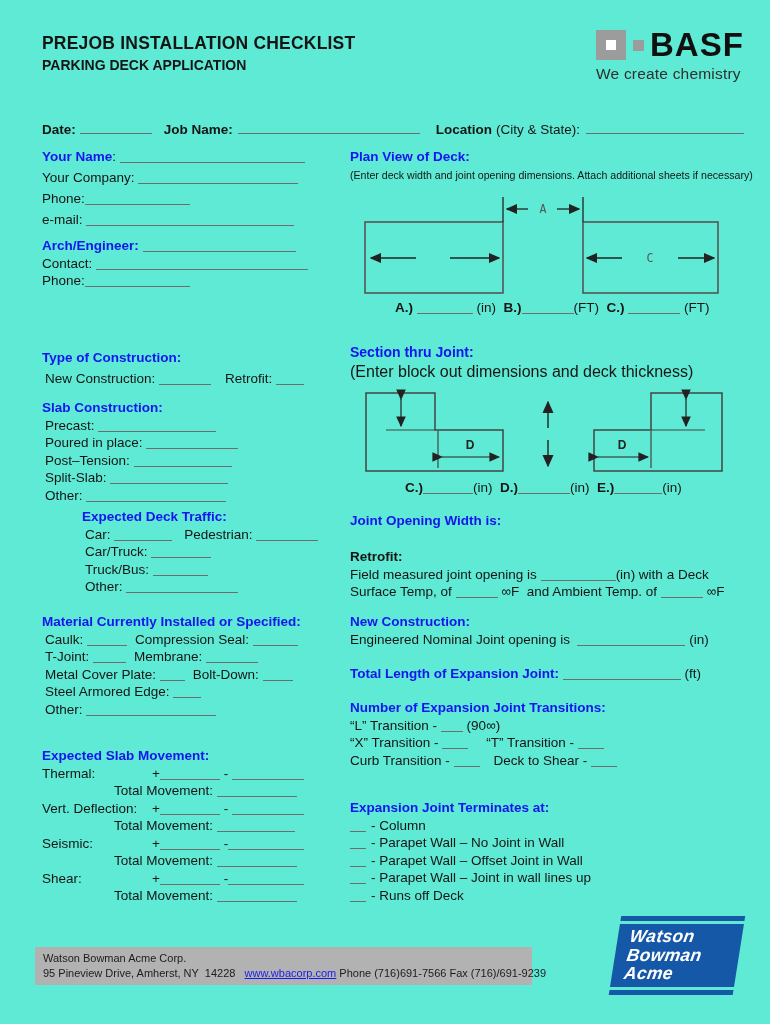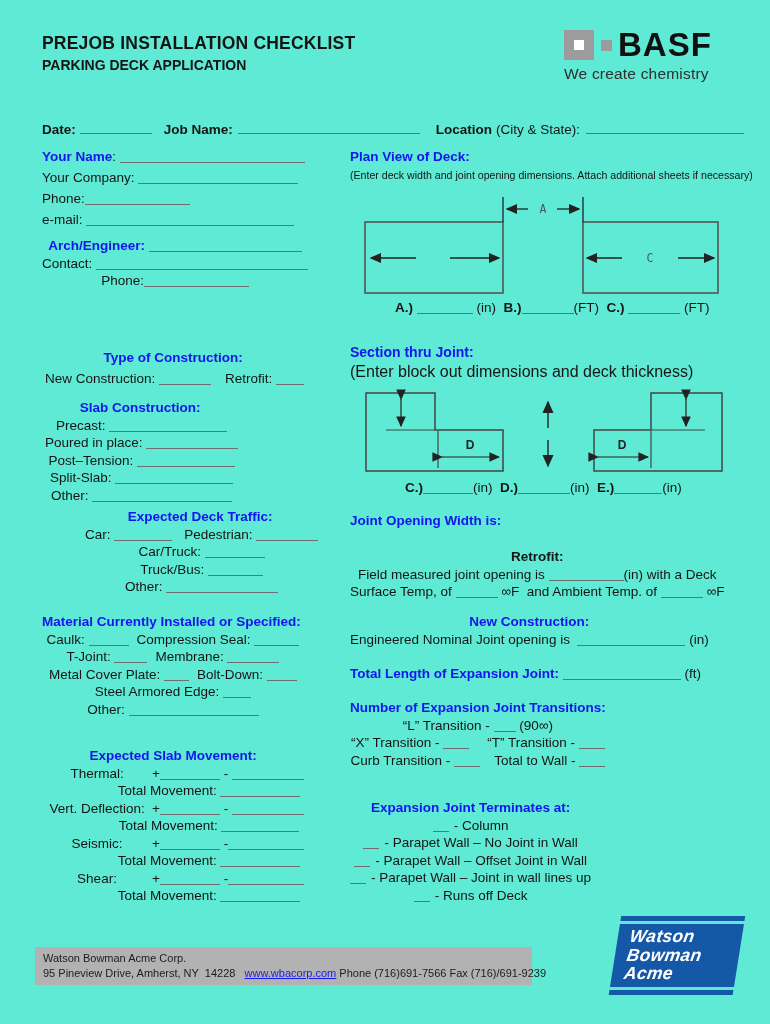--- a/index.html
+++ b/index.html
@@ -16,31 +16,31 @@
   .sec{position:absolute;}
   .h{color:var(--blue);font-weight:bold;}
   .b{font-weight:bold;}
   .line{line-height:17.4px;white-space:nowrap;}
   .ind{padding-left:3px;}
   .bl{display:inline-block;border-bottom:1.4px solid var(--ul);height:13px;vertical-align:-2px;}
   .pre{white-space:pre;}
   
   .title{position:absolute;left:42px;top:33px;font-size:17.5px;font-weight:bold;letter-spacing:.2px;}
   .subtitle{position:absolute;left:42px;top:57px;font-size:14px;font-weight:bold;}
-  .basf{position:absolute;left:564px;top:30px;width:160px;}
+  .basf{position:absolute;left:596px;top:30px;width:160px;}
   .basf-row{display:flex;align-items:center;}
   .sq-big{width:10px;height:10px;border:10px solid #9c9c9c;background:#fff;display:inline-block;}
   .sq-small{width:11px;height:11px;background:#9c9c9c;display:inline-block;margin-left:7px;}
   .basf-word{font-weight:bold;font-size:33px;letter-spacing:1px;color:#101010;margin-left:6px;line-height:30px;}
   .basf-tag{font-size:15.5px;color:#2f2f2f;margin-top:5px;letter-spacing:.2px;}
   
   .date-row{position:absolute;left:42px;top:120px;display:flex;align-items:baseline;white-space:nowrap;}
   
   .lh21 .line{line-height:21px;}
-  .lh175 .line{line-height:17.5px;text-align:center;}
+  .lh175 .line{line-height:17.5px;}
   
   .mlab{display:inline-block;width:110px;}
   .mtot{padding-left:72px;}
   
   .diag{position:absolute;}
   svg text{font-family:"DejaVu Sans Mono",monospace;font-size:11.5px;fill:#555;}
   svg text.dk{font-family:"Liberation Sans",sans-serif;font-weight:bold;fill:#222;font-size:12px;}
   
   .footbar{position:absolute;left:35px;top:947px;width:497px;height:38px;background:#b2b2b2;
            font-size:11px;color:#1c1c1c;padding:4px 8px;box-sizing:border-box;line-height:15px;white-space:nowrap;}
@@ -203,21 +203,21 @@
     <div class="line"><span>Engineered Nominal Joint opening is</span>&nbsp; <span class="bl" style="width:108px;"></span> <span>(in)</span></div>
   </div>
   <div class="sec line" style="left:350px;top:665px;">
     <span class="h">Total Length of Expansion Joint:</span> <span class="bl" style="width:118px;"></span> <span>(ft)</span>
   </div>
 
   <div class="sec lh175" style="left:350px;top:699px;">
     <div class="line h">Number of Expansion Joint Transitions:</div>
     <div class="line"><span>“L” Transition -</span> <span class="bl" style="width:22px;"></span> <span>(90∞)</span></div>
     <div class="line"><span>“X” Transition -</span> <span class="bl" style="width:26px;margin-right:18px;"></span><span>“T” Transition -</span> <span class="bl" style="width:26px;"></span></div>
-    <div class="line"><span>Curb Transition -</span> <span class="bl" style="width:26px;margin-right:14px;"></span><span>Total to Wall -</span> <span class="bl" style="width:26px;"></span></div>
+    <div class="line"><span>Curb Transition -</span> <span class="bl" style="width:26px;margin-right:14px;"></span><span>Deck to Shear -</span> <span class="bl" style="width:26px;"></span></div>
   </div>
 
   <div class="sec lh175" style="left:350px;top:799px;">
     <div class="line h">Expansion Joint Terminates at:</div>
     <div class="line"><span class="bl" style="width:16px;margin-right:5px;"></span><span>- Column</span></div>
     <div class="line"><span class="bl" style="width:16px;margin-right:5px;"></span><span>- Parapet Wall – No Joint in Wall</span></div>
     <div class="line"><span class="bl" style="width:16px;margin-right:5px;"></span><span>- Parapet Wall – Offset Joint in Wall</span></div>
     <div class="line"><span class="bl" style="width:16px;margin-right:5px;"></span><span>- Parapet Wall – Joint in wall lines up</span></div>
     <div class="line"><span class="bl" style="width:16px;margin-right:5px;"></span><span>- Runs off Deck</span></div>
   </div>

